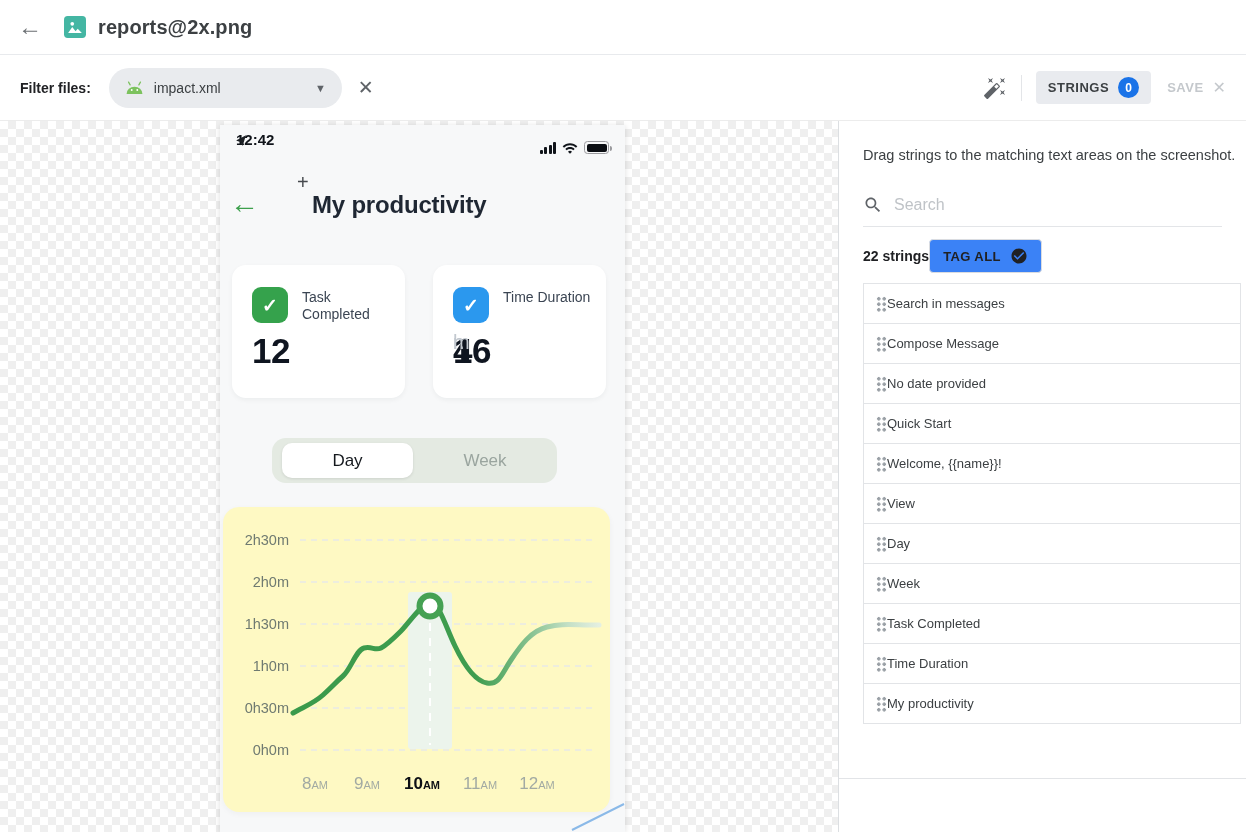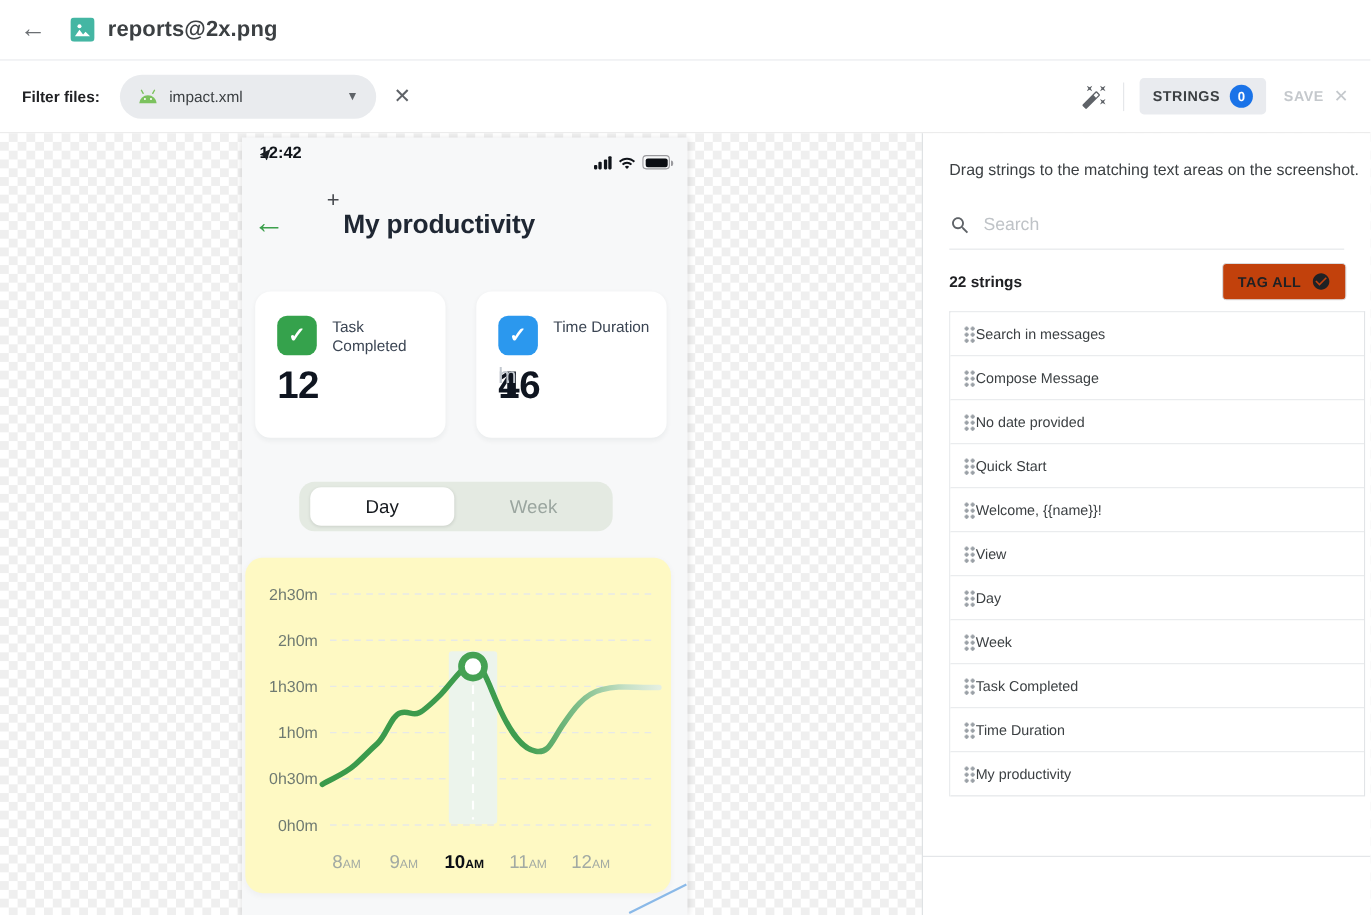--- a/index.html
+++ b/index.html
@@ -74,23 +74,23 @@
   .chart-svg { position:absolute; left:0; top:0; }
   .corner-line { left:350px; top:676px; }
 
   
   .panel { position:absolute; right:0; top:0; width:408px; height:100%; background:#fff; border-left:1px solid #dcdfe2; }
   .instruction { position:absolute; left:24px; top:26px; font-size:14.5px; color:#3c4043; }
   .search-row { position:absolute; left:24px; right:24px; top:62px; height:44px; border-bottom:1px solid #e3e5e8; display:flex; align-items:center; gap:11px; }
   .search-ic { width:20px; height:20px; flex:0 0 auto; }
   .search-input { border:none; outline:none; flex:1; font-family:inherit; font-size:16px; color:#3c4043; background:transparent; }
   .search-input::placeholder { color:#bfc3c7; }
-  .count-row { position:absolute; left:24px; right:22px; top:117px; height:36px; display:flex; align-items:center; justify-content:space-between; }
+  .count-row { position:absolute; left:24px; right:22px; top:117px; height:36px; display:flex; align-items:center; }
   .strings-count { font-size:14px; font-weight:700; color:#202124; }
-  .tagall-btn { height:34px; padding:0 13px; background:#c2410c; border:1px solid #dadce0; border-radius:4px; display:flex; align-items:center; gap:9px; cursor:pointer; font-family:inherit; }
+  .tagall-btn { height:34px; padding:0 13px; background:#3b82f6; border:1px solid #dadce0; border-radius:4px; display:flex; align-items:center; gap:9px; cursor:pointer; font-family:inherit; }
   .tagall-label { font-size:13px; font-weight:700; letter-spacing:.4px; color:#202124; }
   .tagall-ic { width:18px; height:18px; }
   .strings-list { position:absolute; left:24px; top:162px; width:378px; border:1px solid #e2e4e7; border-bottom:none; background:#fff; }
   .string-row { height:40px; border-bottom:1px solid #e2e4e7; display:flex; align-items:center; padding-left:12px; background:#fff; cursor:grab; }
   .drag-handle { width:11px; height:16px; flex:0 0 auto;
                  background-image:radial-gradient(circle, #9aa0a6 1.6px, transparent 1.9px);
                  background-size:5.5px 5.5px; }
   .string-text { font-size:13px; color:#3c4043; }
   .panel-divider { position:absolute; left:0; right:0; top:657px; height:1px; background:#e2e4e7; }
 

